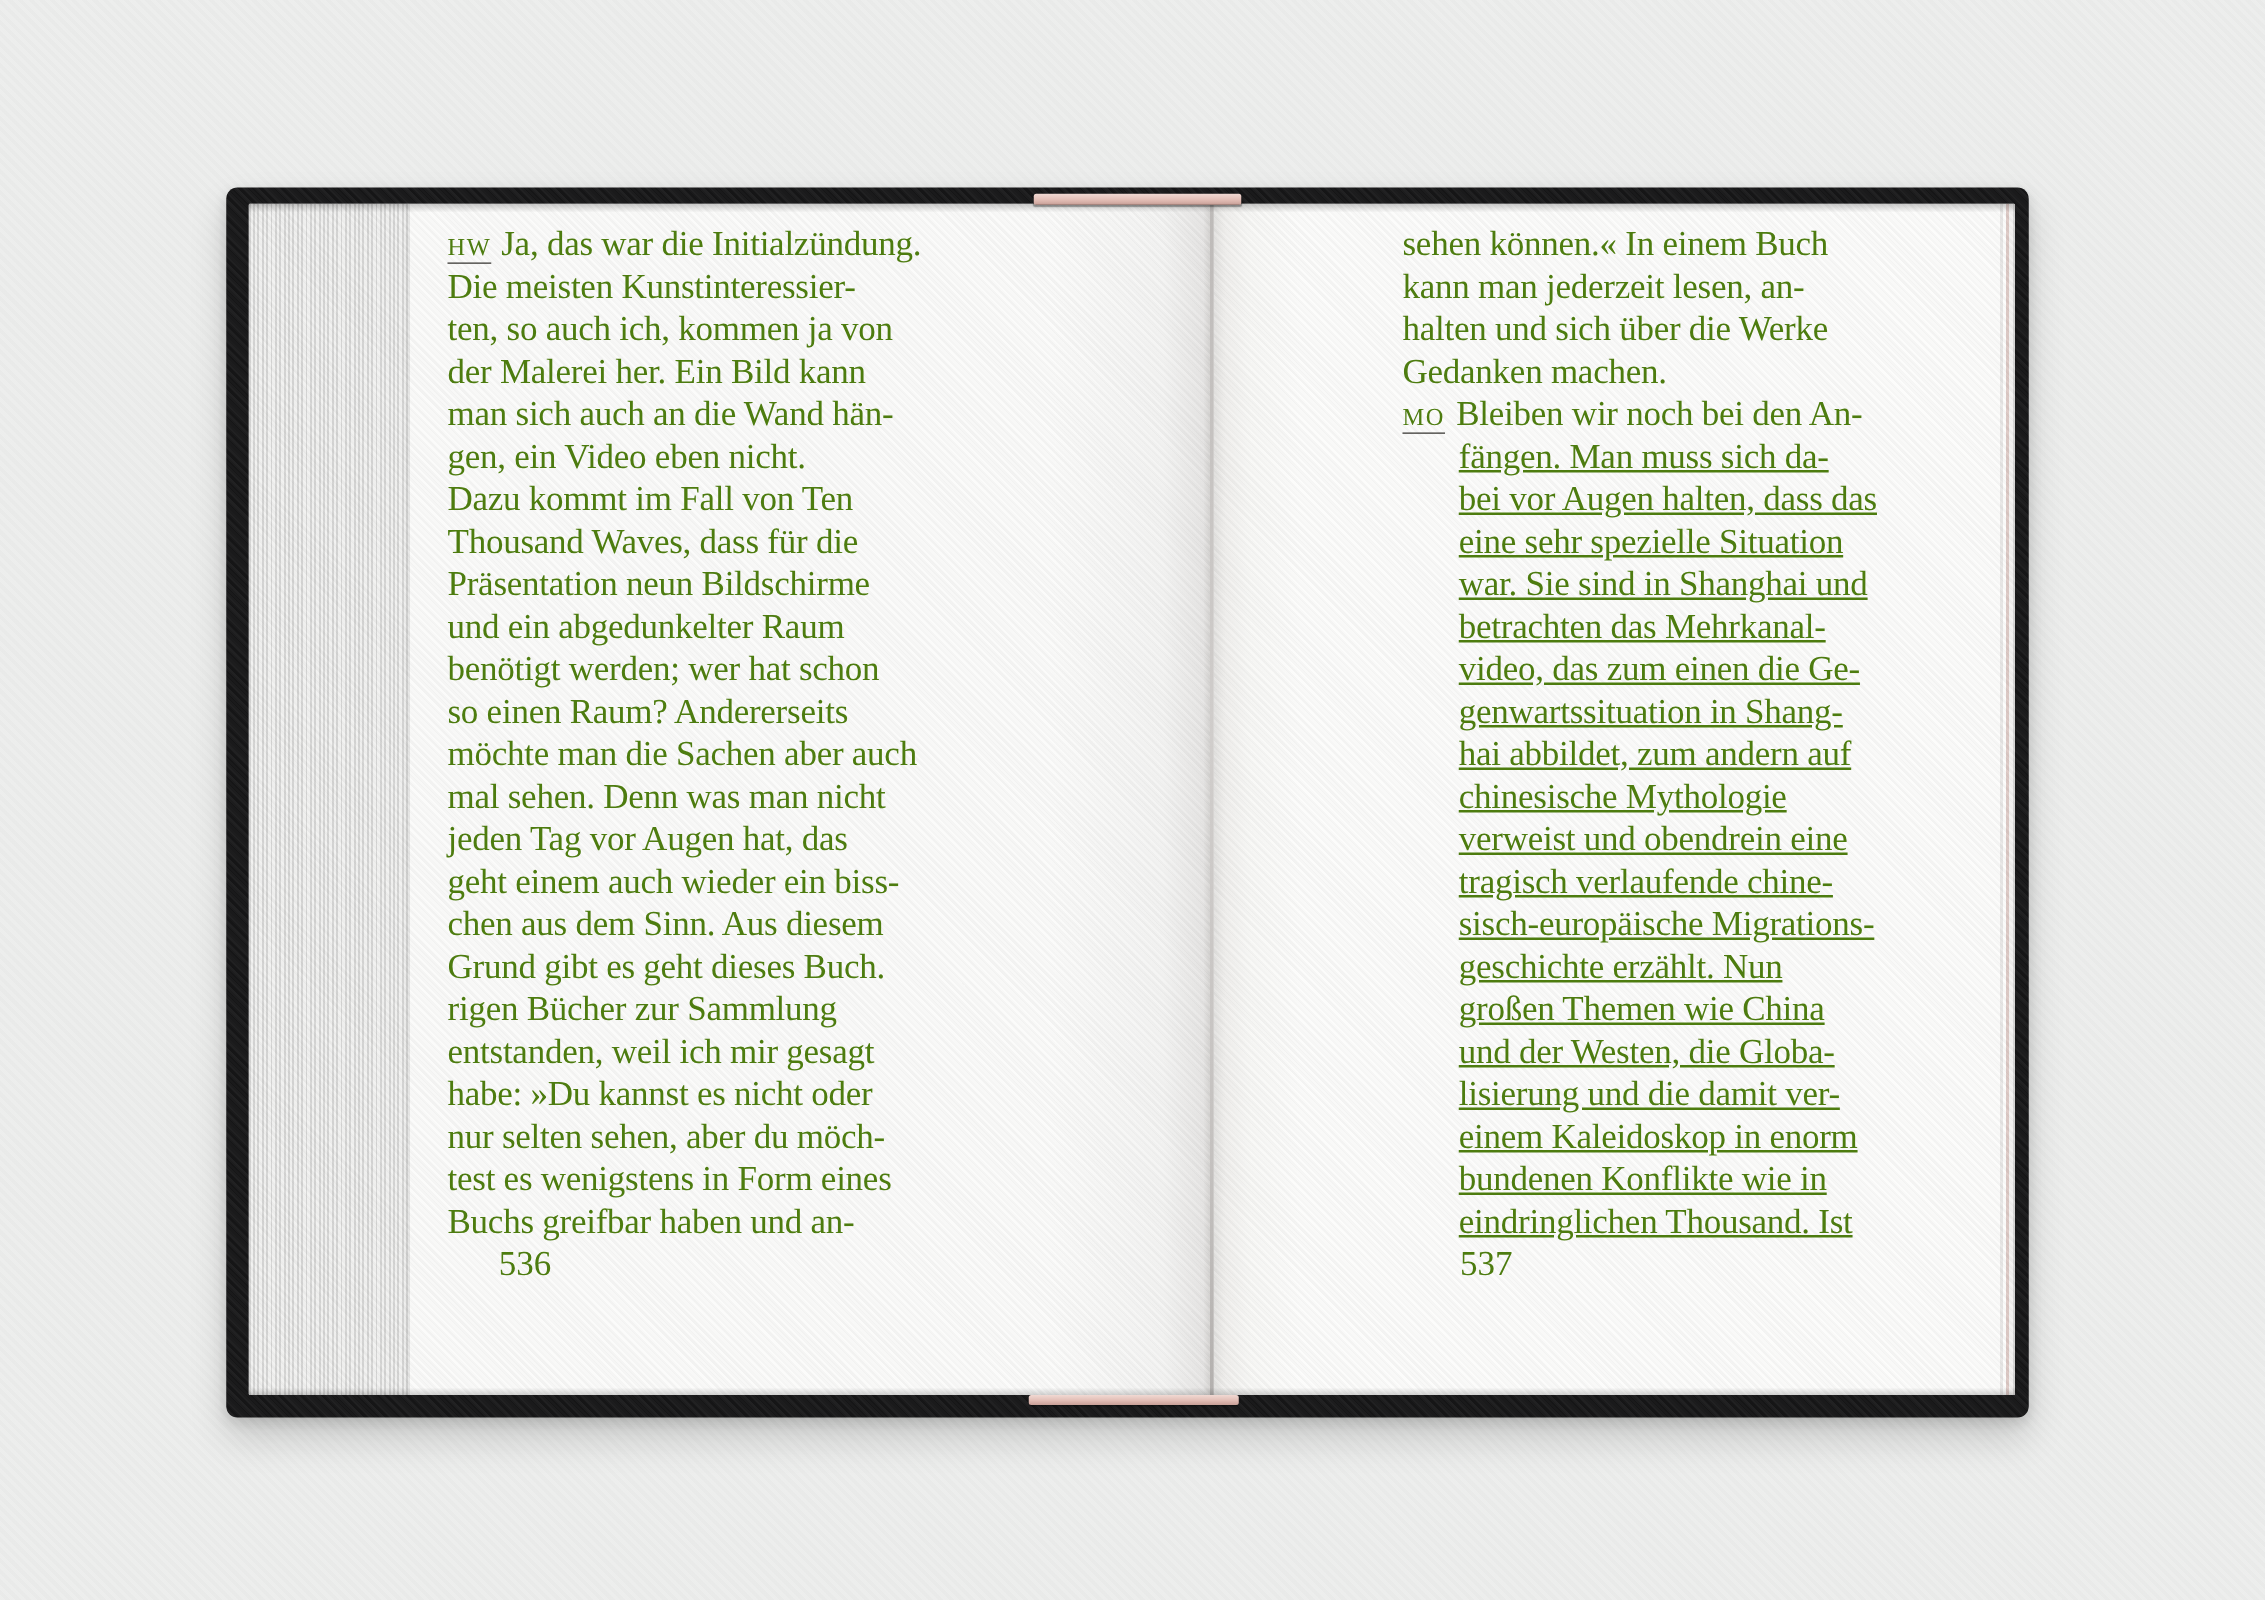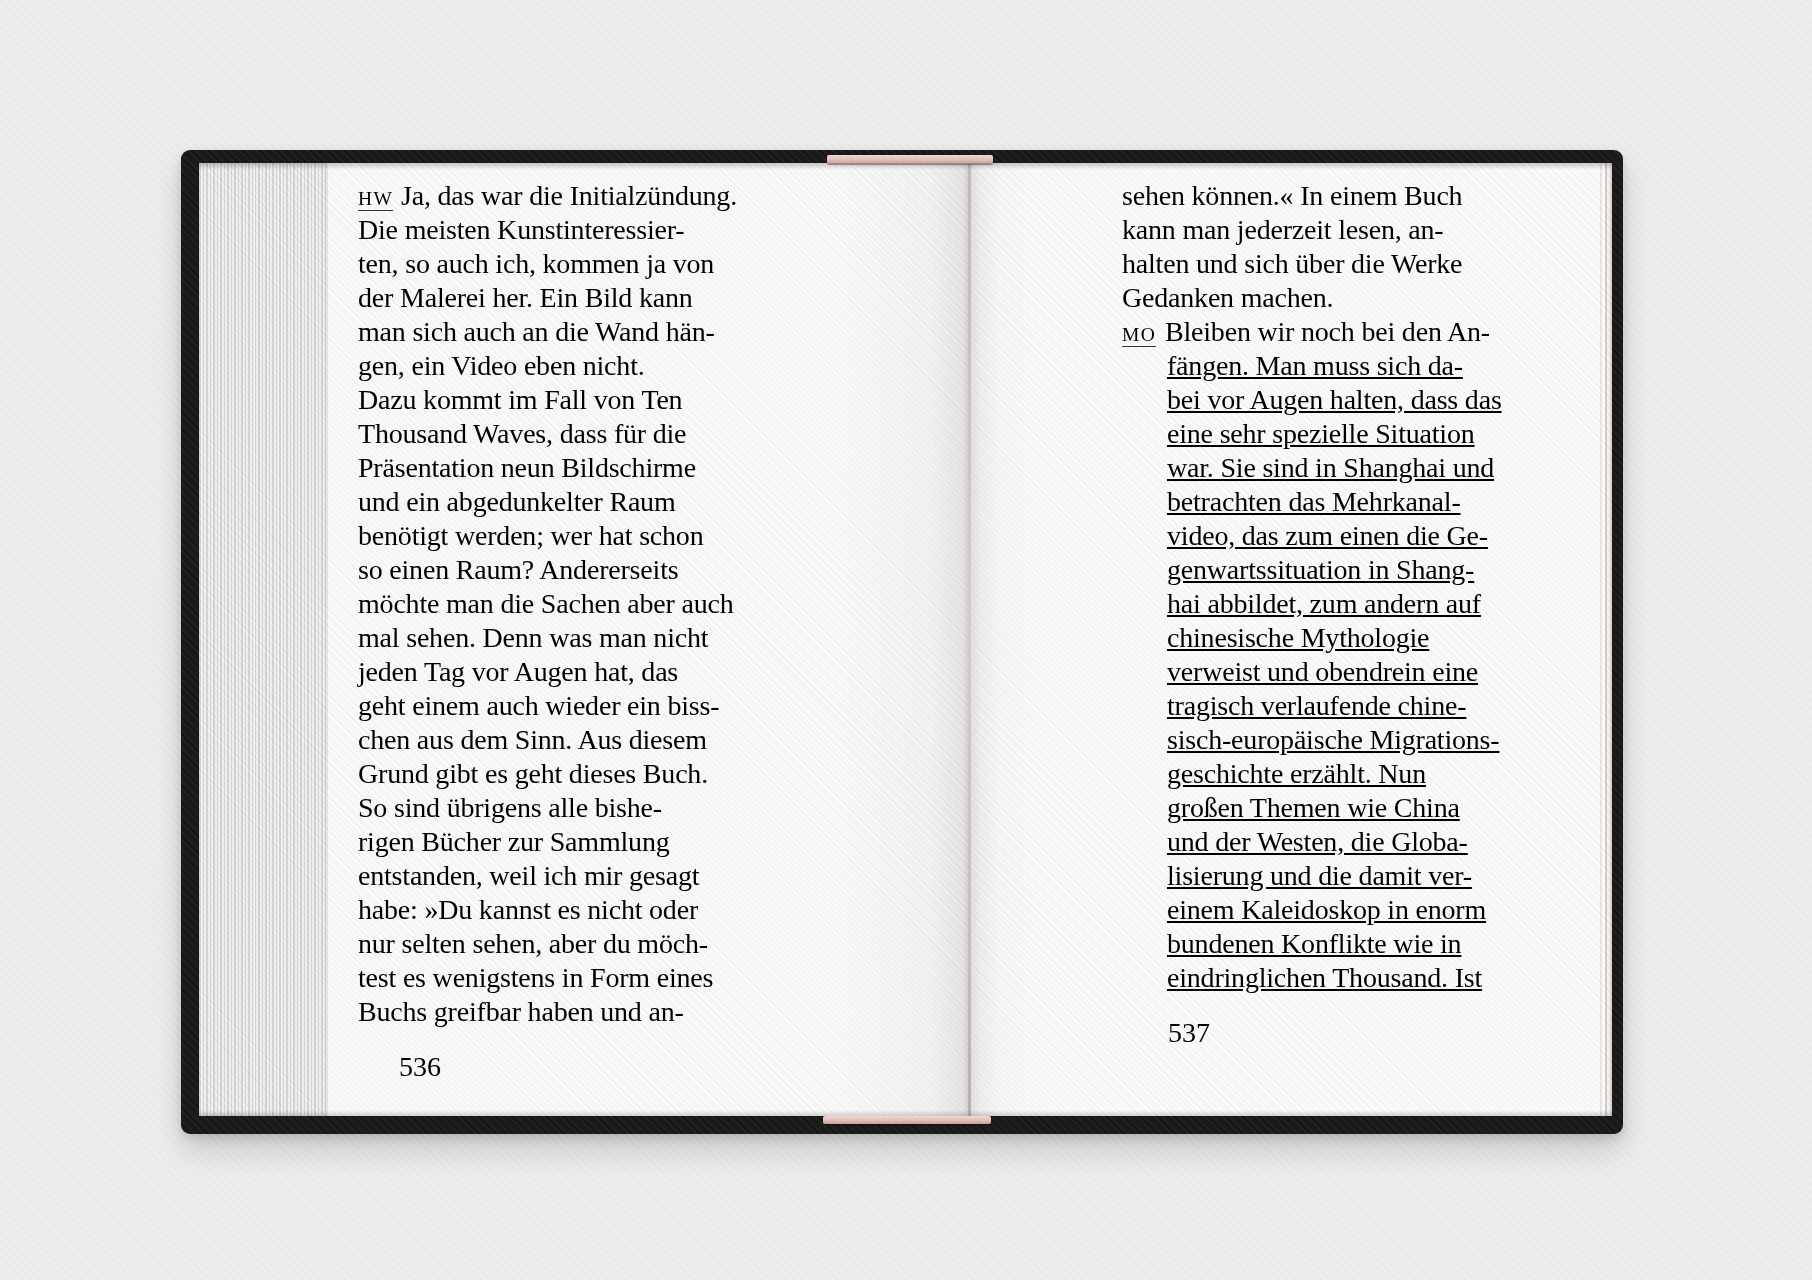--- a/index.html
+++ b/index.html
@@ -75,34 +75,34 @@
     position:absolute;height:9px;z-index:3;border-radius:2px;
     background:linear-gradient(180deg,#f0d9d3, #e2bdb5 55%, #c89f97);
     box-shadow:0 1px 1px rgba(0,0,0,0.35);
   }
   .headband.top{left:646px;top:5px;width:166px;}
   .headband.bottom{left:642px;top:966px;width:168px;height:8px;}
 
   
   .textcol{
     position:absolute;top:179px;z-index:5;
-    color:#000000;font-size:28px;line-height:34px;letter-spacing:-0.2px;
+    color:#4d7c0f;font-size:28px;line-height:34px;letter-spacing:-0.2px;
     white-space:nowrap;
   }
   .textcol.left{left:358px;}
   .textcol.right{left:1122px;}
   .line{height:34px;}
   .line.indent{padding-left:45px;text-decoration:underline;}
   .it{}
   .speaker-label{display:inline-block;width:43px;}
   .speaker-label-text{
     font-size:19.5px;letter-spacing:1.3px;
     border-bottom:1.8px solid #34332f;padding-bottom:1px;
   }
-  .pagenum{margin-top:21px;font-size:28px;letter-spacing:0;}
+  .pagenum{font-size:28px;letter-spacing:0;}
   .textcol.left  .pagenum{padding-left:41px;}
   .textcol.right .pagenum{padding-left:46px;}
 </style>
 </head>
 <body>
 
 <div class="scene">
 
   <div class="book">
     <div class="pages">
@@ -129,21 +129,20 @@
         <div class="line"><span>Präsentation neun Bildschirme</span></div>
         <div class="line"><span>und ein abgedunkelter Raum</span></div>
         <div class="line"><span>benötigt werden; wer hat schon</span></div>
         <div class="line"><span>so einen Raum? Andererseits</span></div>
         <div class="line"><span>möchte man die Sachen aber auch</span></div>
         <div class="line"><span>mal sehen. Denn was man nicht</span></div>
         <div class="line"><span>jeden Tag vor Augen hat, das</span></div>
         <div class="line"><span>geht einem auch wieder ein biss-</span></div>
         <div class="line"><span>chen aus dem Sinn. Aus diesem</span></div>
         <div class="line"><span>Grund gibt es geht dieses Buch.</span></div>
-        <div class="line"><span>So sind übrigens alle bishe-</span></div>
         <div class="line"><span>rigen Bücher zur Sammlung</span></div>
         <div class="line"><span>entstanden, weil ich mir gesagt</span></div>
         <div class="line"><span>habe: »Du kannst es nicht oder</span></div>
         <div class="line"><span>nur selten sehen, aber du möch-</span></div>
         <div class="line"><span>test es wenigstens in Form eines</span></div>
         <div class="line"><span>Buchs greifbar haben und an-</span></div>
       </div>
     <div class="pagenum">536</div>
   </div>
 

